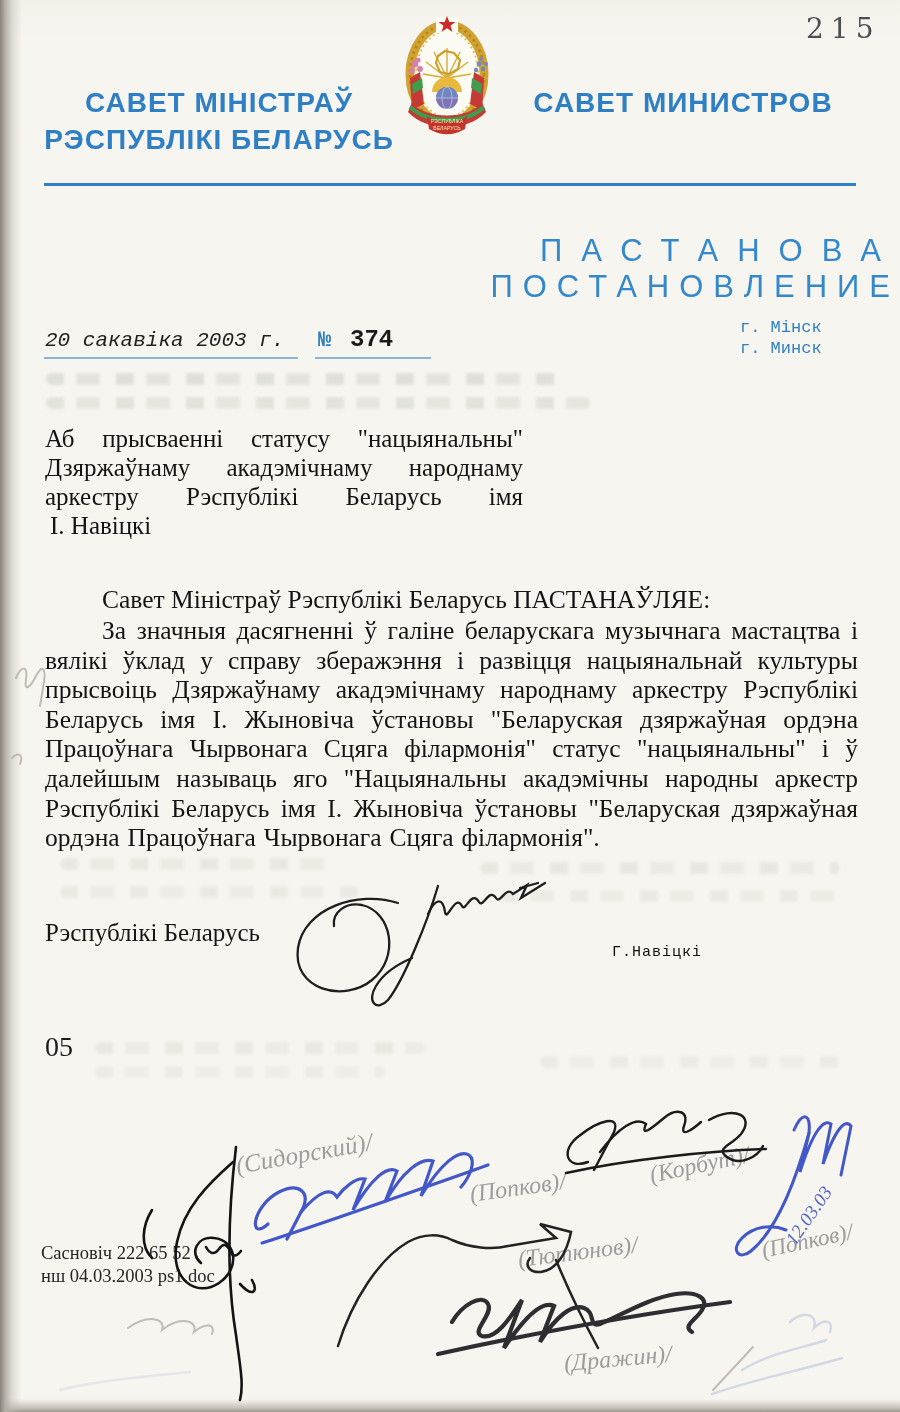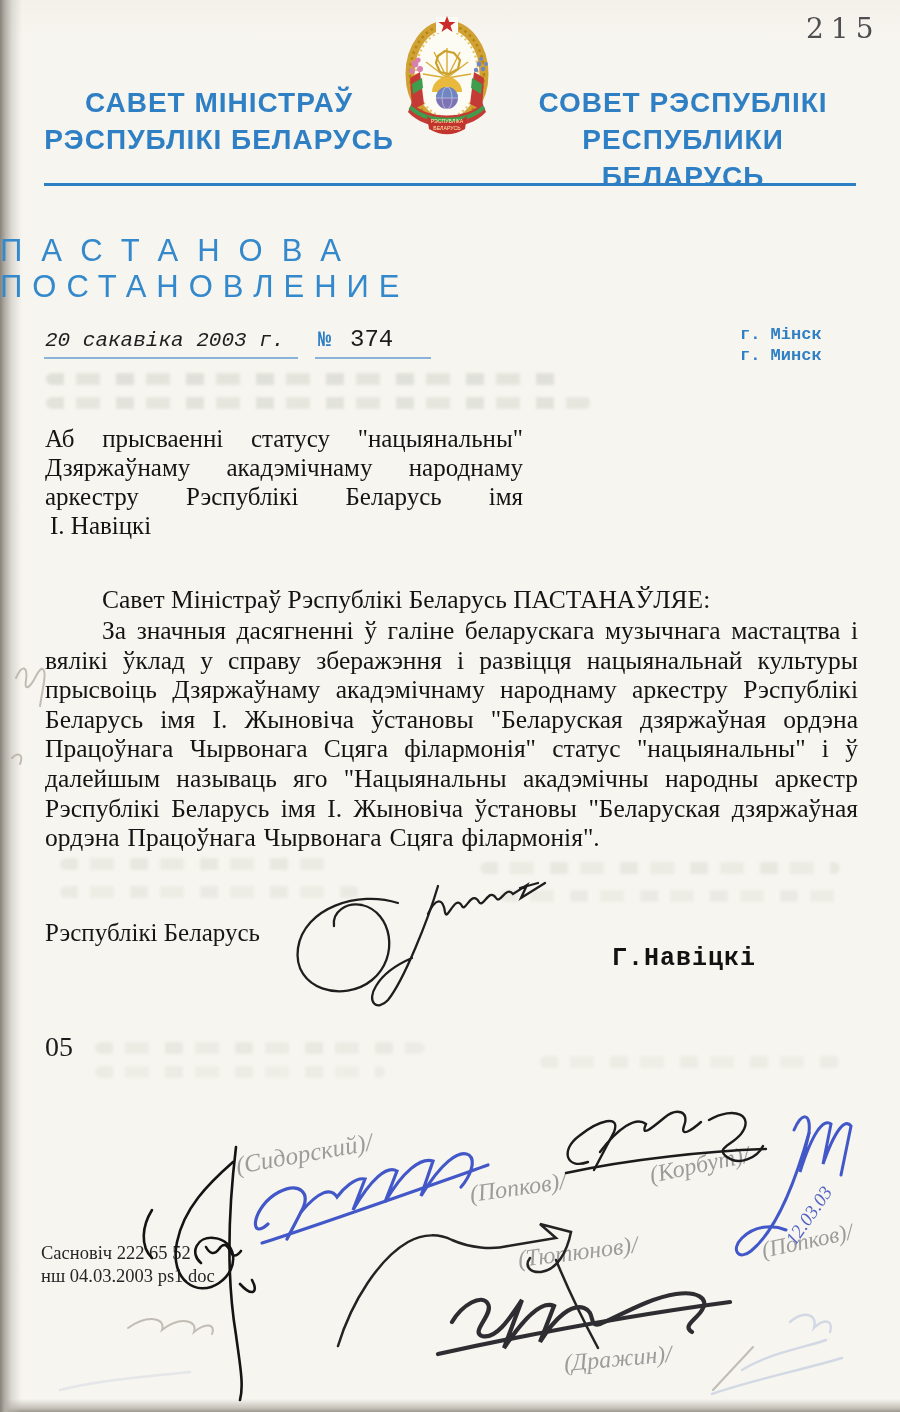--- a/index.html
+++ b/index.html
@@ -15,45 +15,45 @@
   }
   .abs{position:absolute;}
   
   .stamp{left:806px;top:12px;font-family:"DejaVu Serif",serif;font-size:28px;letter-spacing:7px;color:#3d3d42;opacity:.9;}
   .hdr{width:366px;text-align:center;color:#2e7fc4;font-family:"Liberation Sans","DejaVu Sans",sans-serif;
        font-weight:bold;font-size:28px;line-height:37px;letter-spacing:1px;}
   .hdr-left{left:36px;top:84px;}
   .hdr-right{left:500px;top:84px;}
   .rule{left:44px;top:183px;width:812px;height:3px;background:#2e7fc4;}
   
-  .title{left:0;top:233px;width:900px;text-align:left;color:#3389cc;
+  .title{left:0;top:233px;width:900px;text-align:right;color:#3389cc;
          font-family:"Liberation Sans","DejaVu Sans",sans-serif;font-weight:400;}
   .title .t1{font-size:31px;letter-spacing:19px;line-height:36px;}
   .title .t2{font-size:31px;letter-spacing:10px;line-height:36px;}
   
   .mono{font-family:"Liberation Mono","DejaVu Sans Mono",monospace;}
   .date{left:45px;top:329px;font-size:21px;color:#1f1f1f;font-style:italic;}
   .numsign{left:318px;top:328px;font-size:22px;color:#2e7fc4;font-weight:bold;}
-  .numval{left:350px;top:326px;font-size:24px;color:#1b1b1b;}
+  .numval{left:350px;top:326px;font-size:24px;color:#1b1b1b;font-weight:bold;}
   .u1{left:44px;top:357px;width:254px;height:2px;background:#8ab3da;}
   .u2{left:315px;top:357px;width:116px;height:2px;background:#8ab3da;}
-  .city{left:740px;top:317px;font-size:17px;line-height:21px;color:#2e7fc4;font-weight:bold;margin-top:7px;}
+  .city{left:740px;top:317px;font-size:17px;line-height:21px;color:#2e7fc4;font-weight:normal;}
   
   .ghost{position:absolute;height:12px;border-radius:6px;filter:blur(1.6px);
          background:repeating-linear-gradient(90deg,#b4bab0 0 18px,rgba(0,0,0,0) 18px 30px,#c2c6bc 30px 54px,rgba(0,0,0,0) 54px 70px);}
   
   .subject{left:45px;top:424px;width:478px;font-size:25px;line-height:29px;color:#141414;}
   .line-j{text-align:justify;text-align-last:justify;}
   
   .intro{left:45px;top:585px;width:813px;font-size:25.5px;text-indent:57px;color:#141414;}
   .para{left:45px;top:616px;width:813px;font-size:25.5px;line-height:29.6px;text-indent:57px;
         text-align:justify;color:#141414;word-spacing:1.5px;}
   
   .signer{left:45px;top:917px;font-size:25px;line-height:31px;color:#161616;}
-  .signame{left:612px;top:944px;font-size:25px;letter-spacing:1px;color:#121212;font-weight:bold;}
+  .signame{left:612px;top:944px;font-size:15px;letter-spacing:1px;color:#121212;}
   .idx{left:45px;top:1031px;font-size:28px;}
   .footnote{left:41px;top:1242px;font-size:18.5px;line-height:22.5px;color:#262626;}
   
   .pencil{position:absolute;font-family:"Liberation Serif","DejaVu Serif",serif;font-style:italic;
           color:#8d8d8d;opacity:.85;white-space:nowrap;transform-origin:left center;}
   .svgov{left:0;top:0;pointer-events:none;}
 </style>
 </head>
 <body>
 
@@ -115,22 +115,21 @@
     </g>
 
     <path d="M14,90 C26,108 72,108 84,90 L88,100 C70,120 28,120 10,100 Z" fill="#c43a34"></path>
     <path d="M12,95 C30,112 68,112 86,95" fill="none" stroke="#3f9e4d" stroke-width="4"></path>
     <path d="M29,104 C40,113 58,113 69,104 L67,117 C55,124 43,124 31,117 Z" fill="#c2342e"></path>
     <text x="49" y="111" text-anchor="middle" font-size="5.2" fill="#ffe9a8" font-family="Liberation Sans, sans-serif">РЭСПУБЛІКА</text>
     <text x="49" y="117.5" text-anchor="middle" font-size="5.2" fill="#ffe9a8" font-family="Liberation Sans, sans-serif">БЕЛАРУСЬ</text>
   </svg>
 
   <div class="abs hdr hdr-right">
-    <div>СОВЕТ РЭСПУБЛІКІ</div>
-    <div>РЕСПУБЛИКИ БЕЛАРУСЬ</div>
+    <div>САВЕТ МИНИСТРОВ</div>
   </div>
 
   <div class="abs rule"></div>
 
   <div class="abs title">
     <div class="t1">ПАСТАНОВА</div>
     <div class="t2">ПОСТАНОВЛЕНИЕ</div>
   </div>
 
   <div class="abs mono date">20 сакавіка 2003 г.</div>

